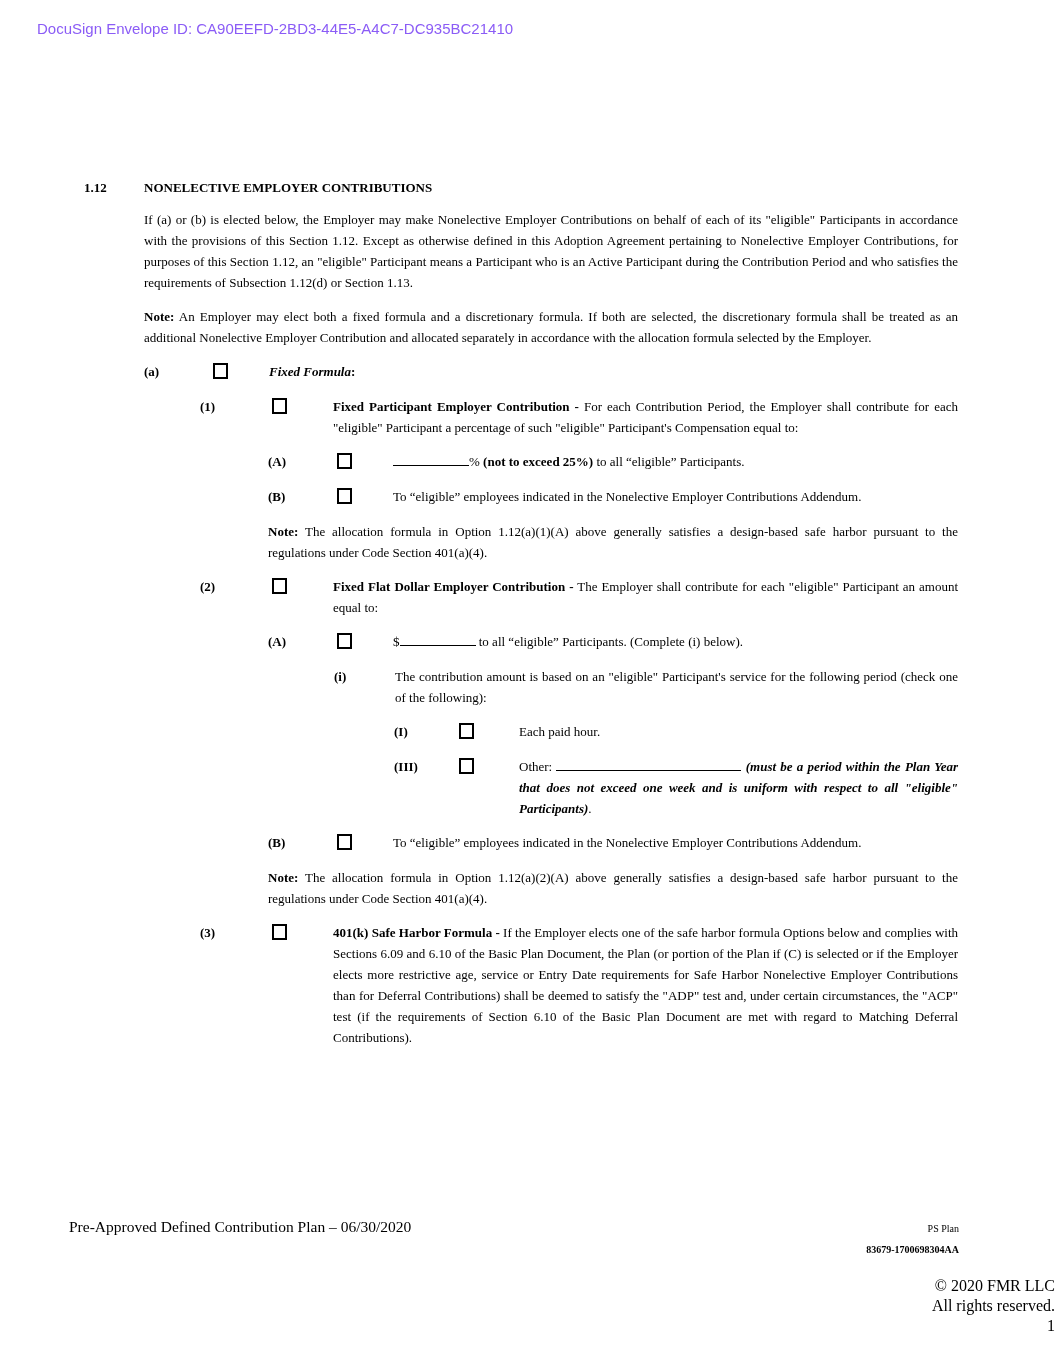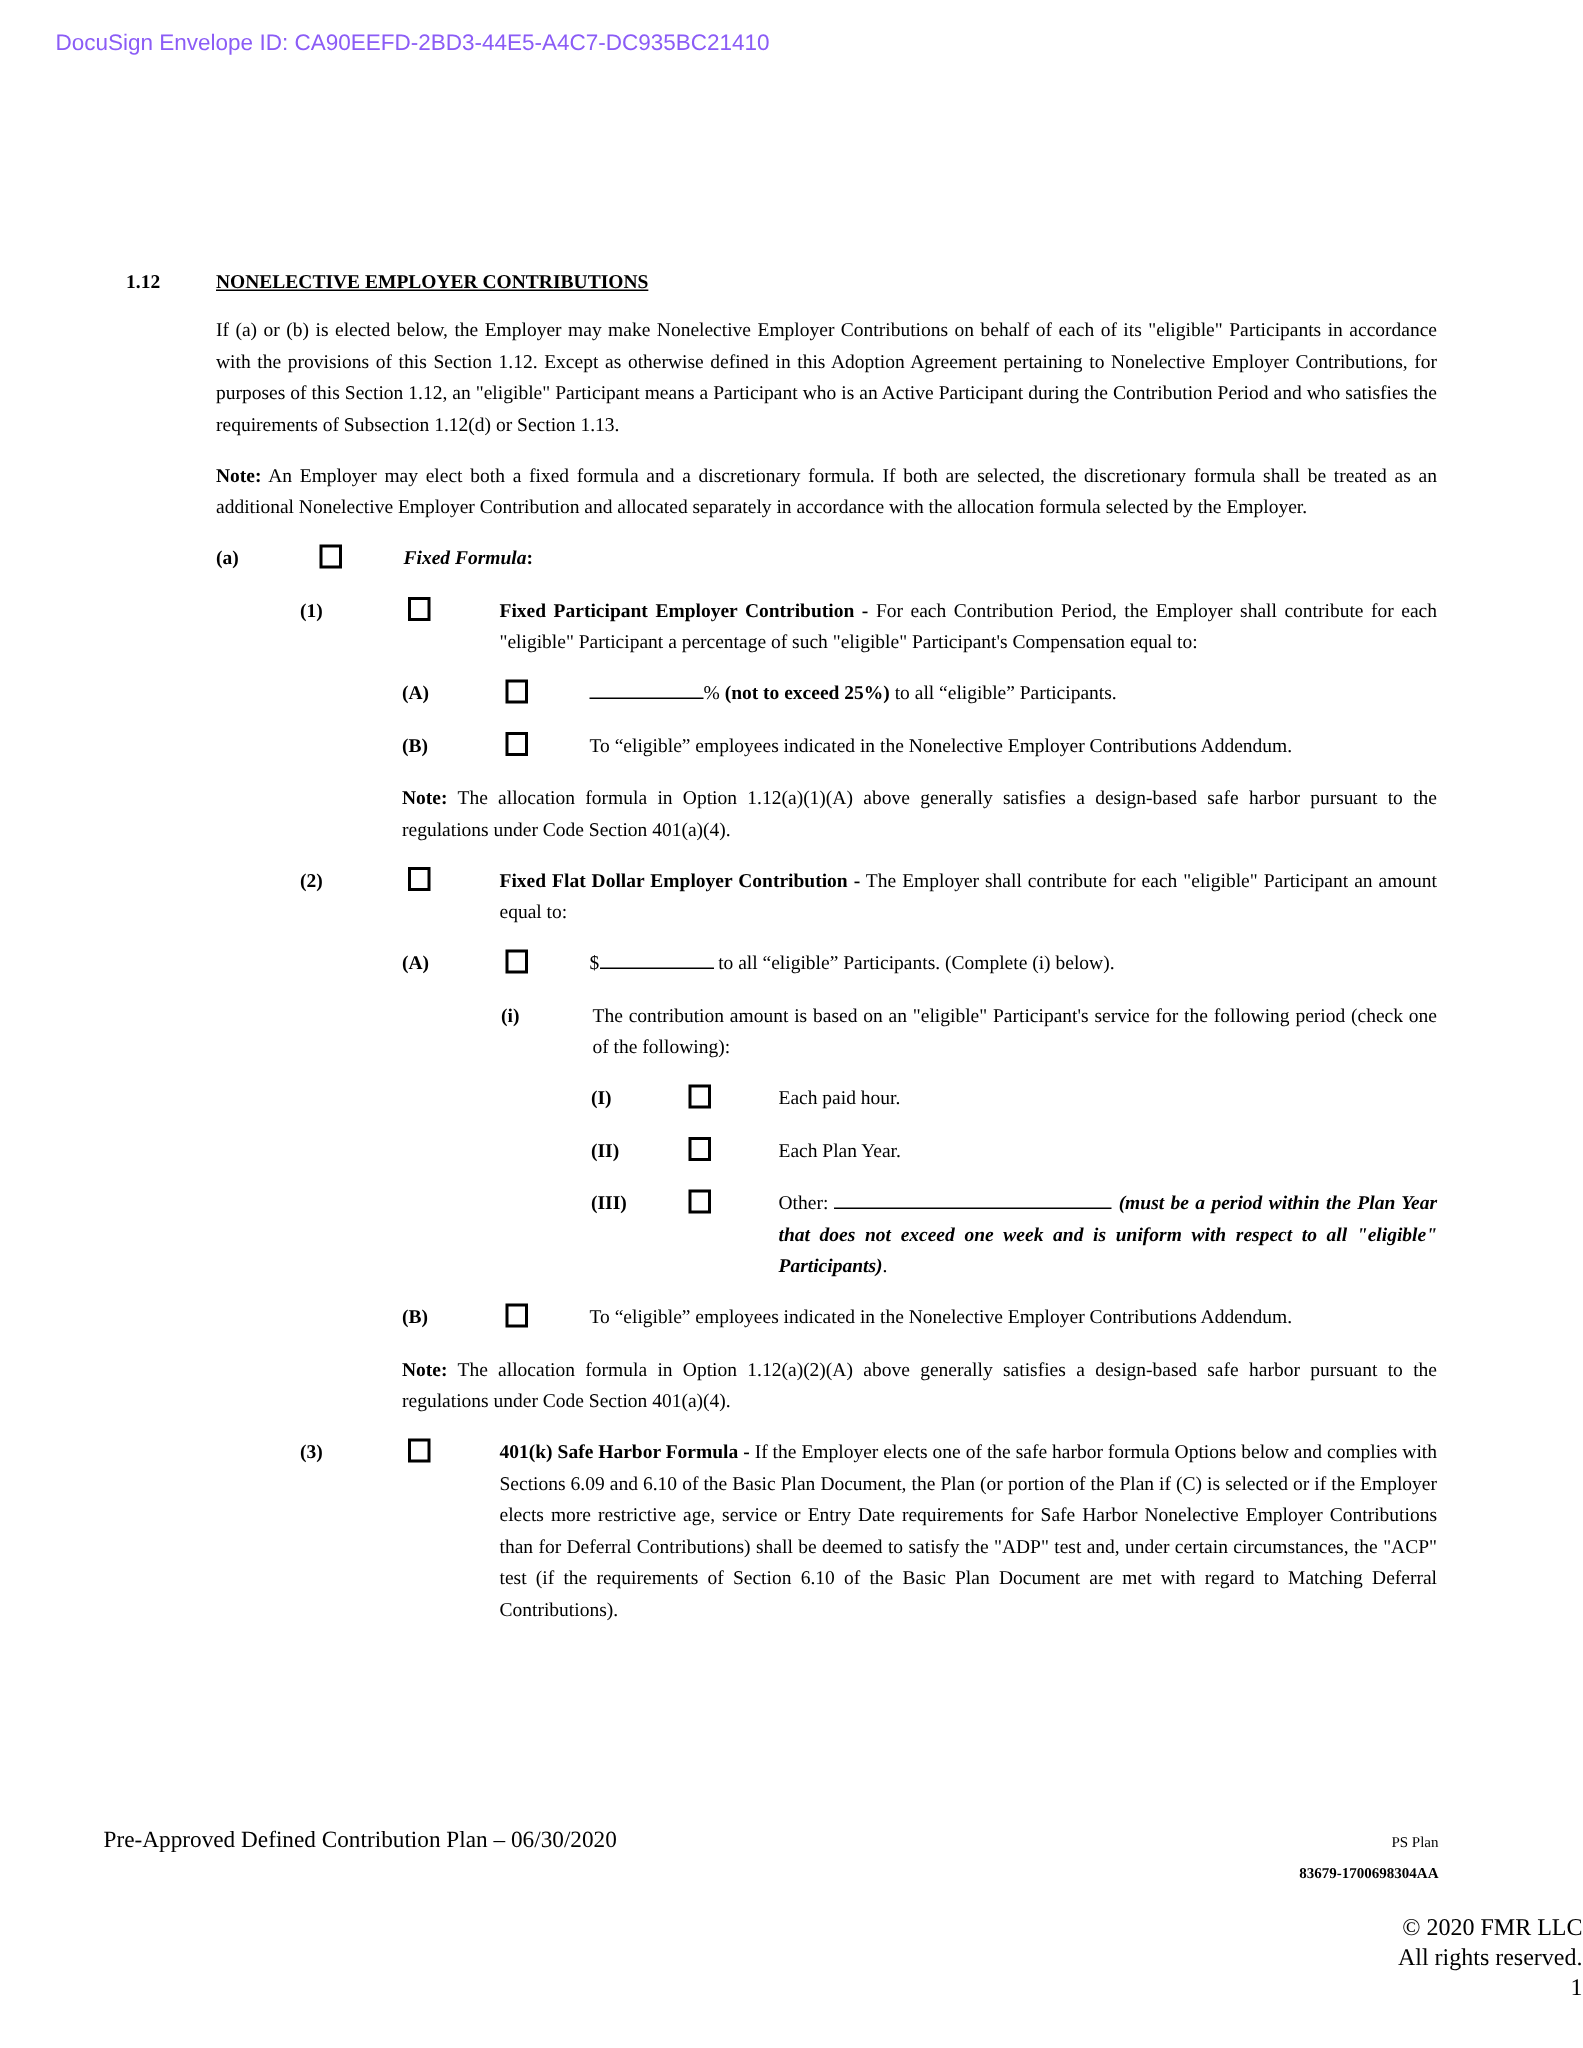--- a/index.html
+++ b/index.html
@@ -12,21 +12,21 @@
     position:absolute; left:37px; top:20px;
     font-family:"Liberation Sans", sans-serif;
     font-size:15px; color:#8b5cf6;
   }
   .content {
     position:absolute; left:84px; top:177px; width:874px;
     font-size:13px; line-height:21px;
   }
   .sec-head { display:flex; margin-bottom:11px; }
   .sec-num { width:60px; font-weight:bold; flex:0 0 auto; }
-  .sec-title { font-weight:bold; text-decoration:underline; }
+  .sec-title { font-weight:bold; }
   .block { margin-left:60px; }
   .para { text-align:justify; margin-bottom:13px; }
   .row { display:flex; margin-bottom:13px; }
   .lbl { font-weight:bold; flex:0 0 auto; }
   .cbcell { flex:0 0 auto; }
   .checkbox {
     display:inline-block; width:15px; height:16px;
     border:2px solid #000; background:#fff; position:relative; top:2px;
   }
   .txt { flex:1 1 auto; text-align:justify; }
@@ -114,25 +114,20 @@
       <span class="lbl">(i)</span>
       <span class="txt">The contribution amount is based on an "eligible" Participant's service for the following period (check one of the following):</span>
     </div>
 
     <div class="row lvl-4">
       <span class="lbl">(I)</span>
       <span class="cbcell"><span class="checkbox"></span></span>
       <span class="txt">Each paid hour.</span>
     </div>
 
-    <div class="row lvl-4">
-      <span class="lbl">(II)</span>
-      <span class="cbcell"><span class="checkbox"></span></span>
-      <span class="txt">Each Plan Year.</span>
-    </div>
 
     <div class="row lvl-4">
       <span class="lbl">(III)</span>
       <span class="cbcell"><span class="checkbox"></span></span>
       <span class="txt"><span>Other:</span> <span class="blank blank-lg"></span> <span class="bi">(must be a period within the Plan Year that does not exceed one week and is uniform with respect to all "eligible" Participants)</span><span>.</span></span>
     </div>
 
     <div class="row lvl-2">
       <span class="lbl">(B)</span>
       <span class="cbcell"><span class="checkbox"></span></span>

